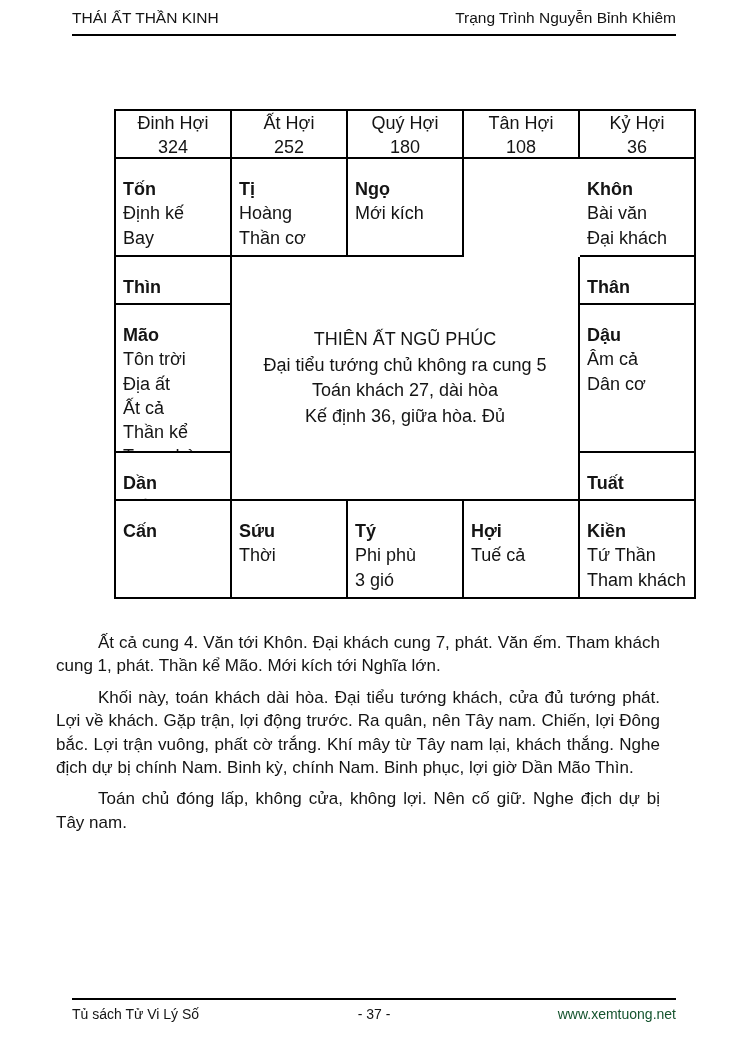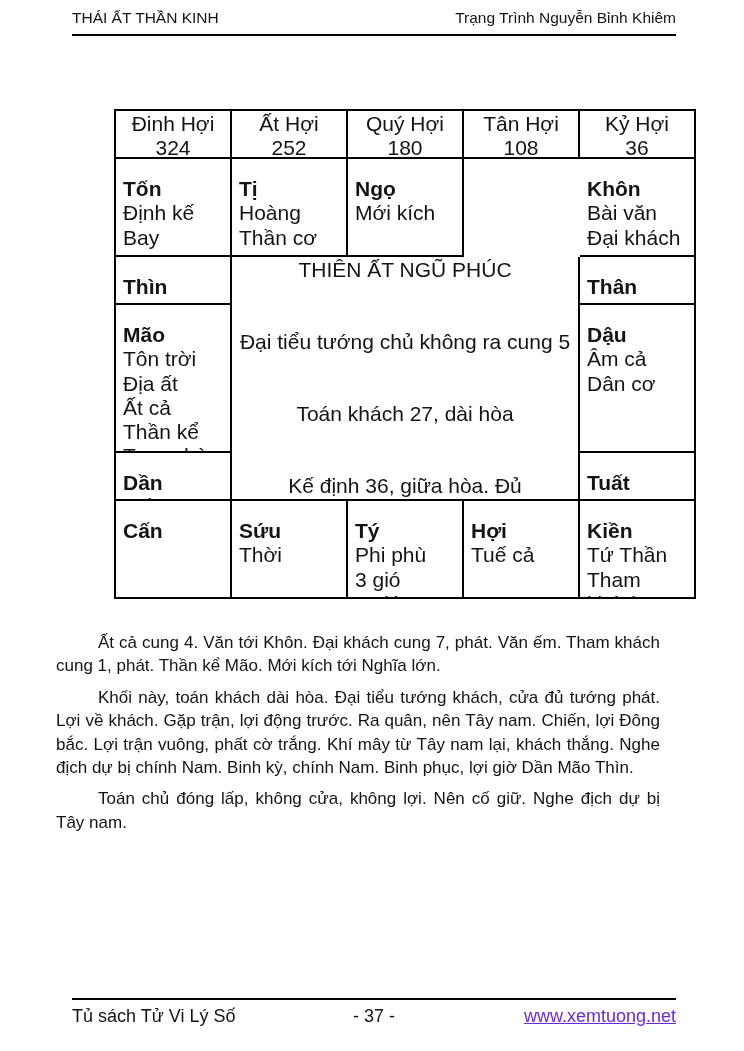--- a/index.html
+++ b/index.html
@@ -14,53 +14,53 @@
     display:flex; justify-content:space-between; align-items:flex-end;
     font-size:15.5px; border-bottom:2px solid #000; padding-bottom:7px;
   }
   
   .chart {
     position:absolute; left:114px; top:109px;
     display:grid;
     grid-template-columns:repeat(5,116px);
     grid-template-rows:48px 98px 48px 148px 48px 98px;
     border-left:2px solid #000; border-top:2px solid #000;
-    font-size:21px;
+    font-size:18px;
   }
   .cell {
     border-right:2px solid #000; border-bottom:2px solid #000;
     padding:2px 7px 0; line-height:24.3px; overflow:hidden;
     background:#fff;
   }
   .cell .label { font-weight:bold;margin-top:16px; }
   .cell .line { white-space:pre-wrap; }
   .cell.year { text-align:center; padding:1px 4px 0; line-height:23.5px; }
   .c1{grid-column:1} .c2{grid-column:2} .c3{grid-column:3} .c4{grid-column:4} .c5{grid-column:5}
   .r1{grid-row:1} .r2{grid-row:2} .r3{grid-row:3} .r4{grid-row:4} .r5{grid-row:5} .r6{grid-row:6}
   .center-cell {
     grid-column:2/5; grid-row:3/6;
-    display:flex; flex-direction:column; justify-content:space-between; align-items:center;
+    display:flex; flex-direction:column; justify-content:center; align-items:center;
     text-align:center; line-height:25.5px; padding:0 6px;
   }
   
   .body-text {
     position:absolute; left:56px; top:631px; width:604px;
     font-size:17px; line-height:23.4px; text-align:justify;
   }
   .body-text p { margin:0 0 8px 0; text-indent:42px; }
   
   .page-footer {
     position:absolute; left:72px; top:998px; width:604px;
     border-top:2px solid #000; padding-top:6px;
     display:grid; grid-template-columns:1fr auto 1fr;
-    font-size:18px;
+    font-size:14px;
   }
   .page-footer .center { text-align:center; }
   .page-footer .right  { text-align:right; }
-  .page-footer .url { text-decoration:underline; color:#6d28d9; }
+  .page-footer .url { color:#14532d; }
 </style>
 </head>
 <body>
 
 <div class="page">
 
   <div class="page-header">
     <span>THÁI ẤT THẦN KINH</span>
     <span>Trạng Trình Nguyễn Bỉnh Khiêm</span>
   </div>

